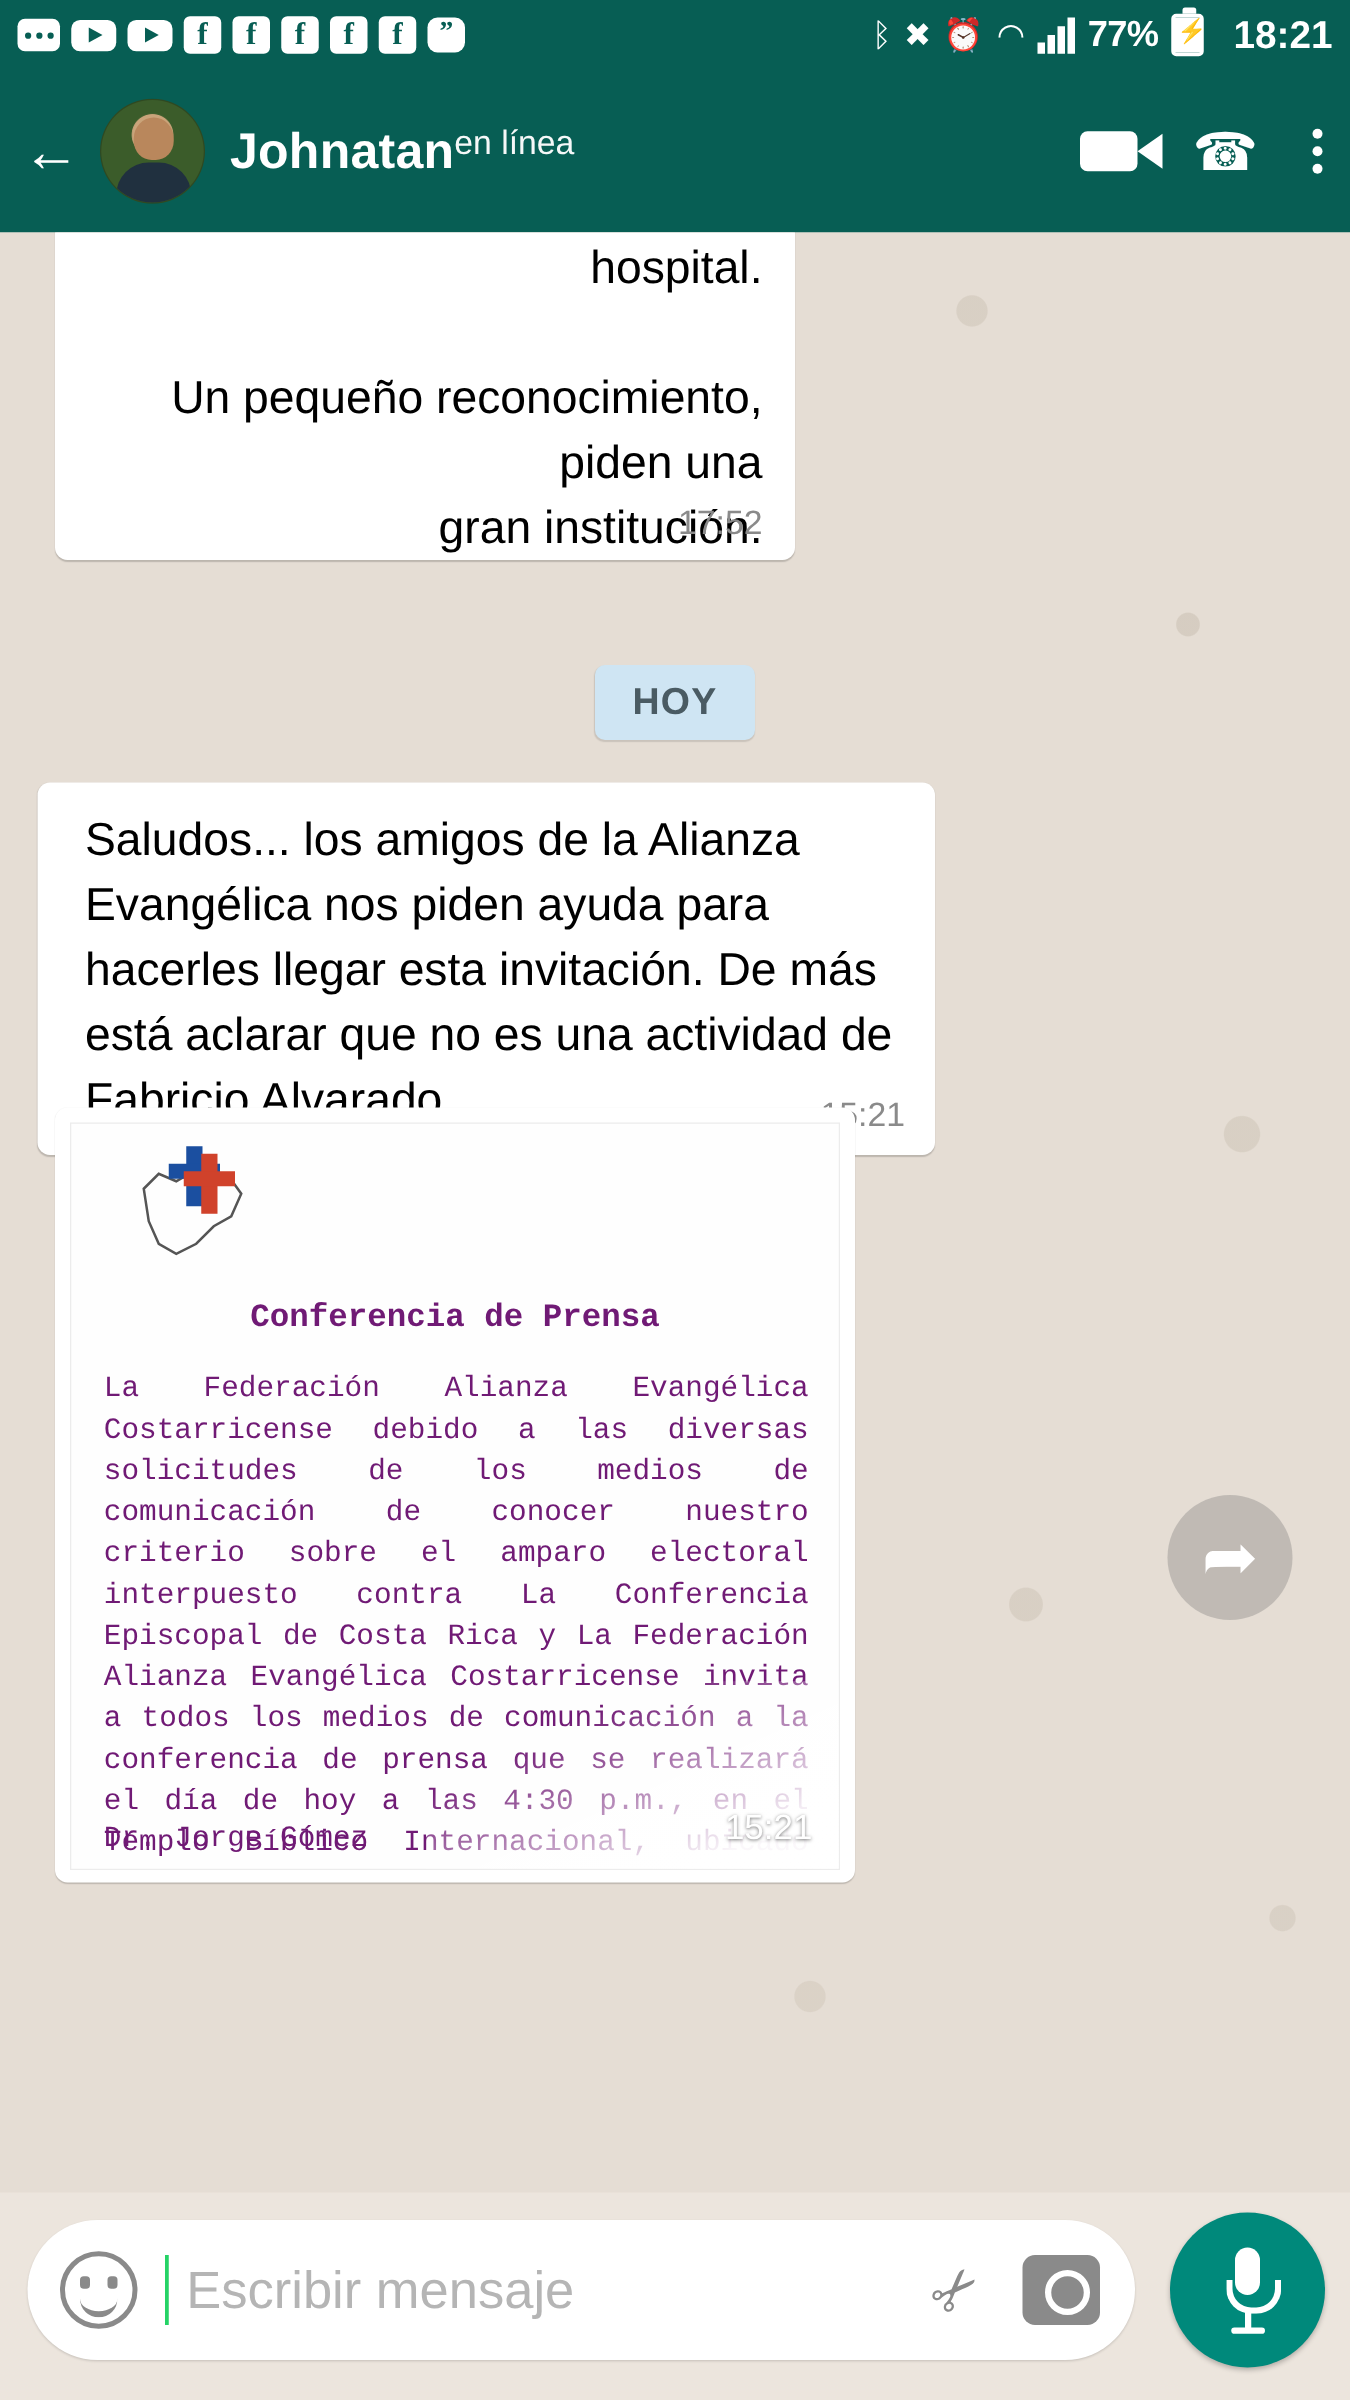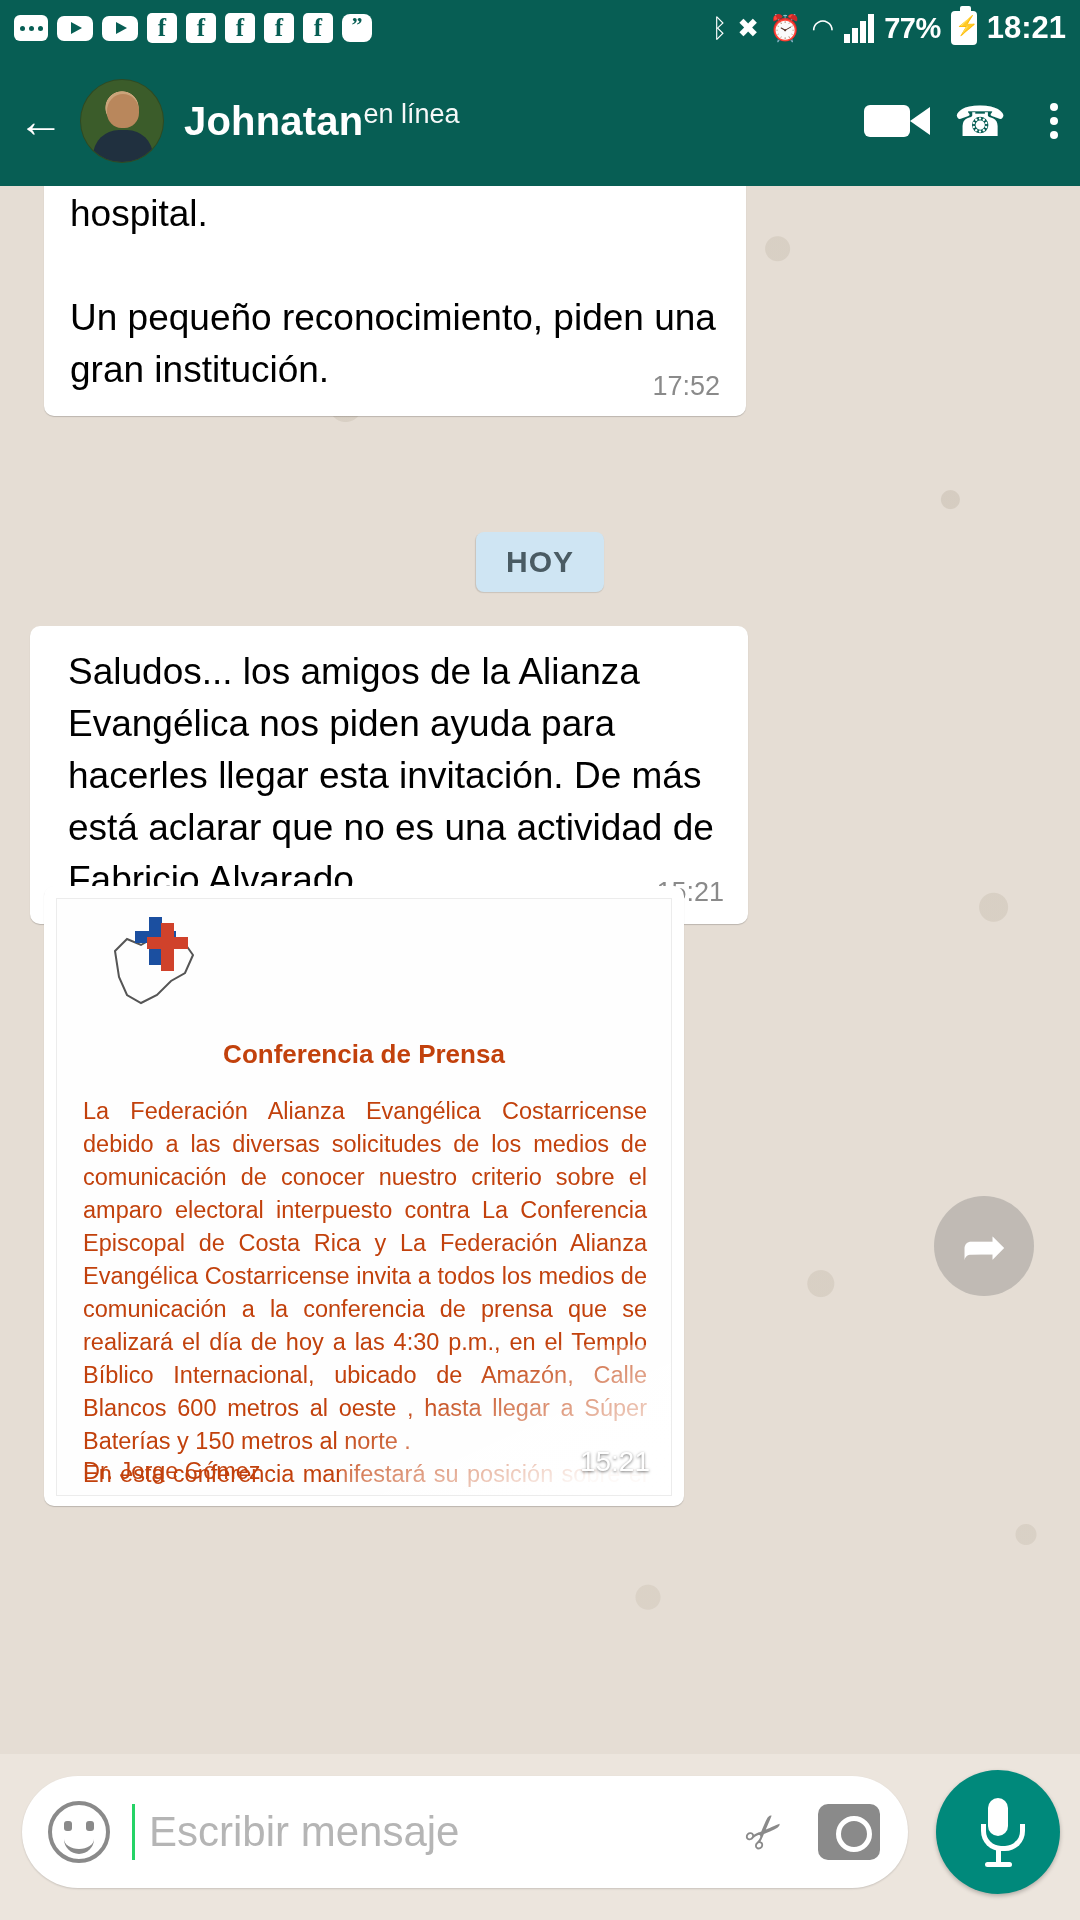--- a/index.html
+++ b/index.html
@@ -39,21 +39,21 @@
     width: 34px; height: 26px; background: #ffffff; border-radius: 6px;
     display: flex; align-items: center; justify-content: center; gap: 4px;
   }
   .sb-dots i { width: 5px; height: 5px; background: #075e54; border-radius: 50%; display:block; }
   .sb-quote {
     width: 30px; height: 28px; background: #ffffff; border-radius: 8px;
     color: #075e54; font-size: 22px; font-weight: bold; text-align: center; line-height: 22px;
     font-family: "Liberation Serif", serif;
   }
   .sb-battery-pct { font-size: 29px; font-weight: bold; letter-spacing: -0.5px; }
-  .sb-time { font-size: 31px; font-weight: bold; margin-left: 0; }
+  .sb-time { font-size: 31px; font-weight: bold; margin-left: 14px; }
   .sb-batt {
     width: 26px; height: 34px; border: 3px solid #fff; border-radius: 4px;
     position: relative; display: inline-block;
     background: linear-gradient(#fff 0 100%);
   }
   .sb-batt::before {
     content: ""; position: absolute; top: -8px; left: 6px;
     width: 11px; height: 5px; background: #fff; border-radius: 2px 2px 0 0;
   }
   .sb-batt::after {
@@ -125,22 +125,23 @@
   }
   .bubble-in {
     position: relative; background: #ffffff; border-radius: 10px;
     box-shadow: 0 1px 1px rgba(0,0,0,.18);
   }
   .msg-text { font-size: 37px; line-height: 52px; color: #000; }
   .msg-time { font-size: 27px; color: #8a8a8a; }
 
   
   #bubble-partial {
-    position: absolute; left: 44px; top: -16px; width: 702px; padding: 18px 26px 20px 26px;
+    position: absolute; left: 44px; top: -16px; width: 592px; padding: 18px 26px 0 26px;
     border-radius: 0 0 10px 10px;
+    text-align: right;
   }
   #bubble-partial .msg-time { position: absolute; right: 26px; bottom: 14px; }
 
   
   .date-chip {
     position: absolute; left: 50%; transform: translateX(-50%); top: 346px;
     background: #cfe5f3; color: #4a5b63; font-size: 30px; font-weight: bold;
     padding: 13px 30px; border-radius: 8px; letter-spacing: 1px;
     box-shadow: 0 1px 1px rgba(0,0,0,.12);
   }
@@ -154,21 +155,21 @@
 
   
   #bubble-doc {
     position: absolute; left: 44px; top: 700px; width: 640px; height: 620px;
     background: #fff; border-radius: 10px; padding: 12px 12px 10px 12px;
     box-shadow: 0 1px 1px rgba(0,0,0,.18); overflow: hidden;
   }
   .doc-page {
     width: 100%; height: 100%; background: #fefefe; overflow: hidden; position: relative;
     border: 1px solid #ececec;
-    font-family: Liberation Sans, sans-serif; color: #c2410c;
+    font-family: Liberation Mono, monospace; color: #701a75;
   }
   .doc-logo { position: absolute; left: 40px; top: 12px; width: 120px; height: 110px; }
   .doc-title {
     position: absolute; top: 140px; left: 0; width: 100%; text-align: center;
     font-size: 26px; font-weight: bold;
   }
   .doc-body {
     position: absolute; top: 196px; left: 26px; right: 24px;
     font-size: 23.5px; line-height: 33px; text-align: justify;
   }

